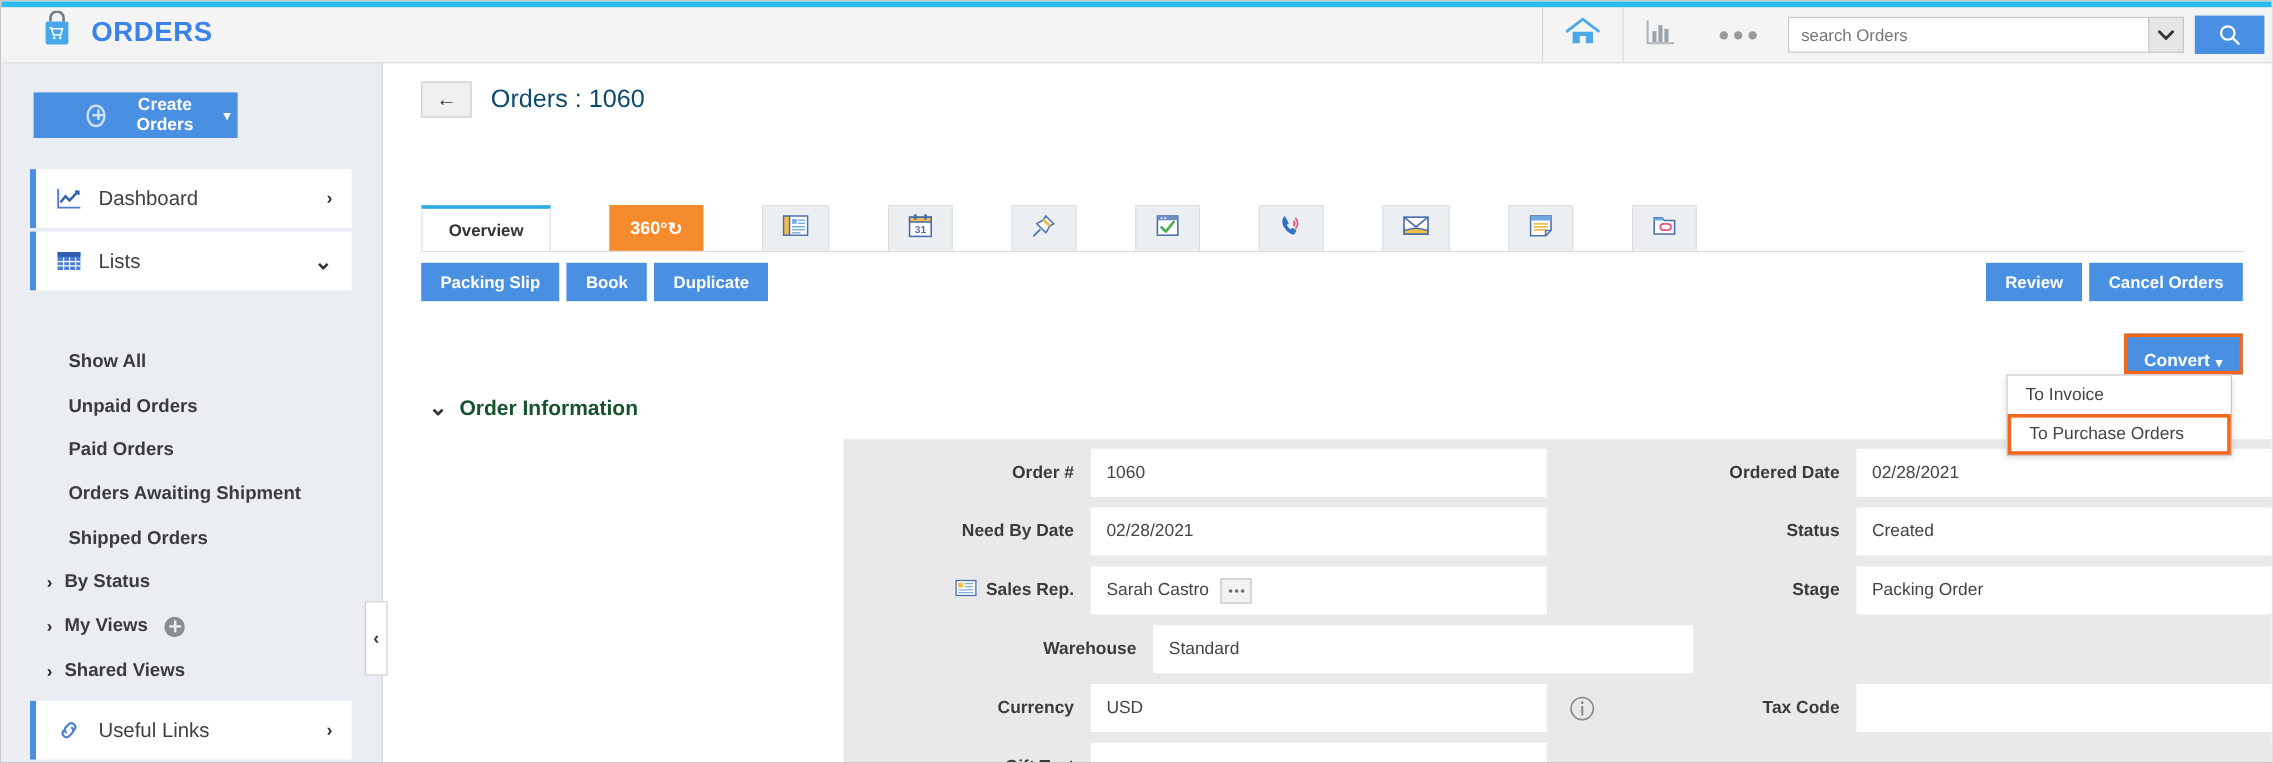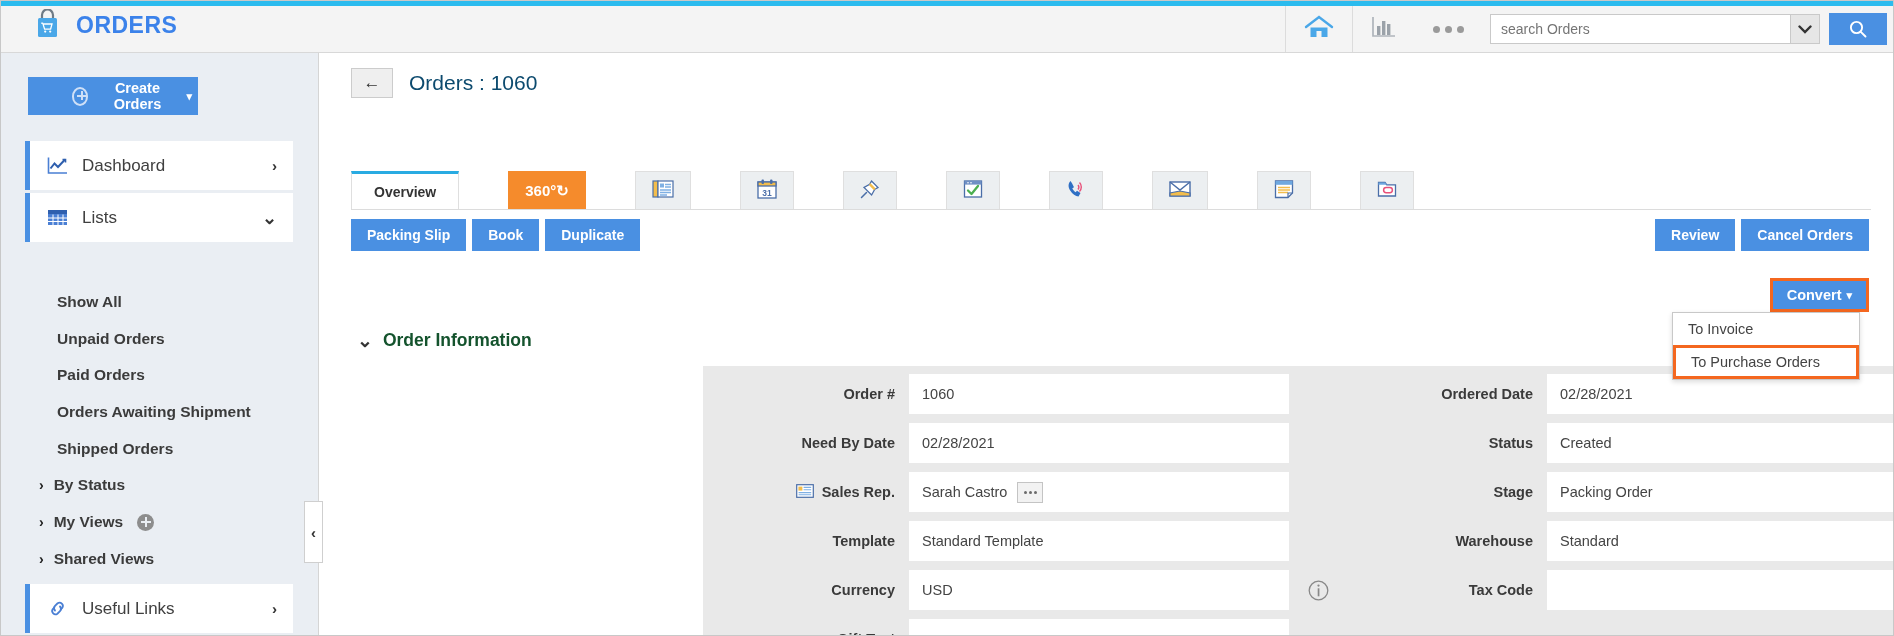--- a/index.html
+++ b/index.html
@@ -346,21 +346,21 @@
   .convert-btn {
     background: #4a90e2;
     color: #fff;
     border: 3px solid #f4671f;
     height: 34px;
     padding: 0 14px;
     font-size: 14.5px;
     font-weight: bold;
     cursor: pointer;
     display: flex;
-    align-items: center;
+    align-items: flex-end;
     gap: 5px;
     font-family: "Liberation Sans", sans-serif;
     box-sizing: border-box;
   }
   .convert-menu {
     position: absolute;
     right: 9px;
     top: 34px;
     width: 188px;
     background: #fff;
@@ -790,24 +790,20 @@
           </div>
         </div>
         <div class="info-icon-cell"></div>
         <div class="fcell">
             <div class="flabel" style="width:200px;">Stage</div>
           <div class="fvalue" style="width:450px;">Packing Order</div>
           </div>
       </div>
 
       <div class="form-row">
-        <div class="fcell">
-            <div class="flabel" style="width:206px;">Template</div>
-          <div class="fvalue" style="width:380px;">Standard Template</div>
-          </div>
         <div class="info-icon-cell"></div>
         <div class="fcell">
             <div class="flabel" style="width:200px;">Warehouse</div>
           <div class="fvalue" style="width:450px;">Standard</div>
           </div>
       </div>
 
       <div class="form-row">
         <div class="fcell">
             <div class="flabel" style="width:206px;">Currency</div>

